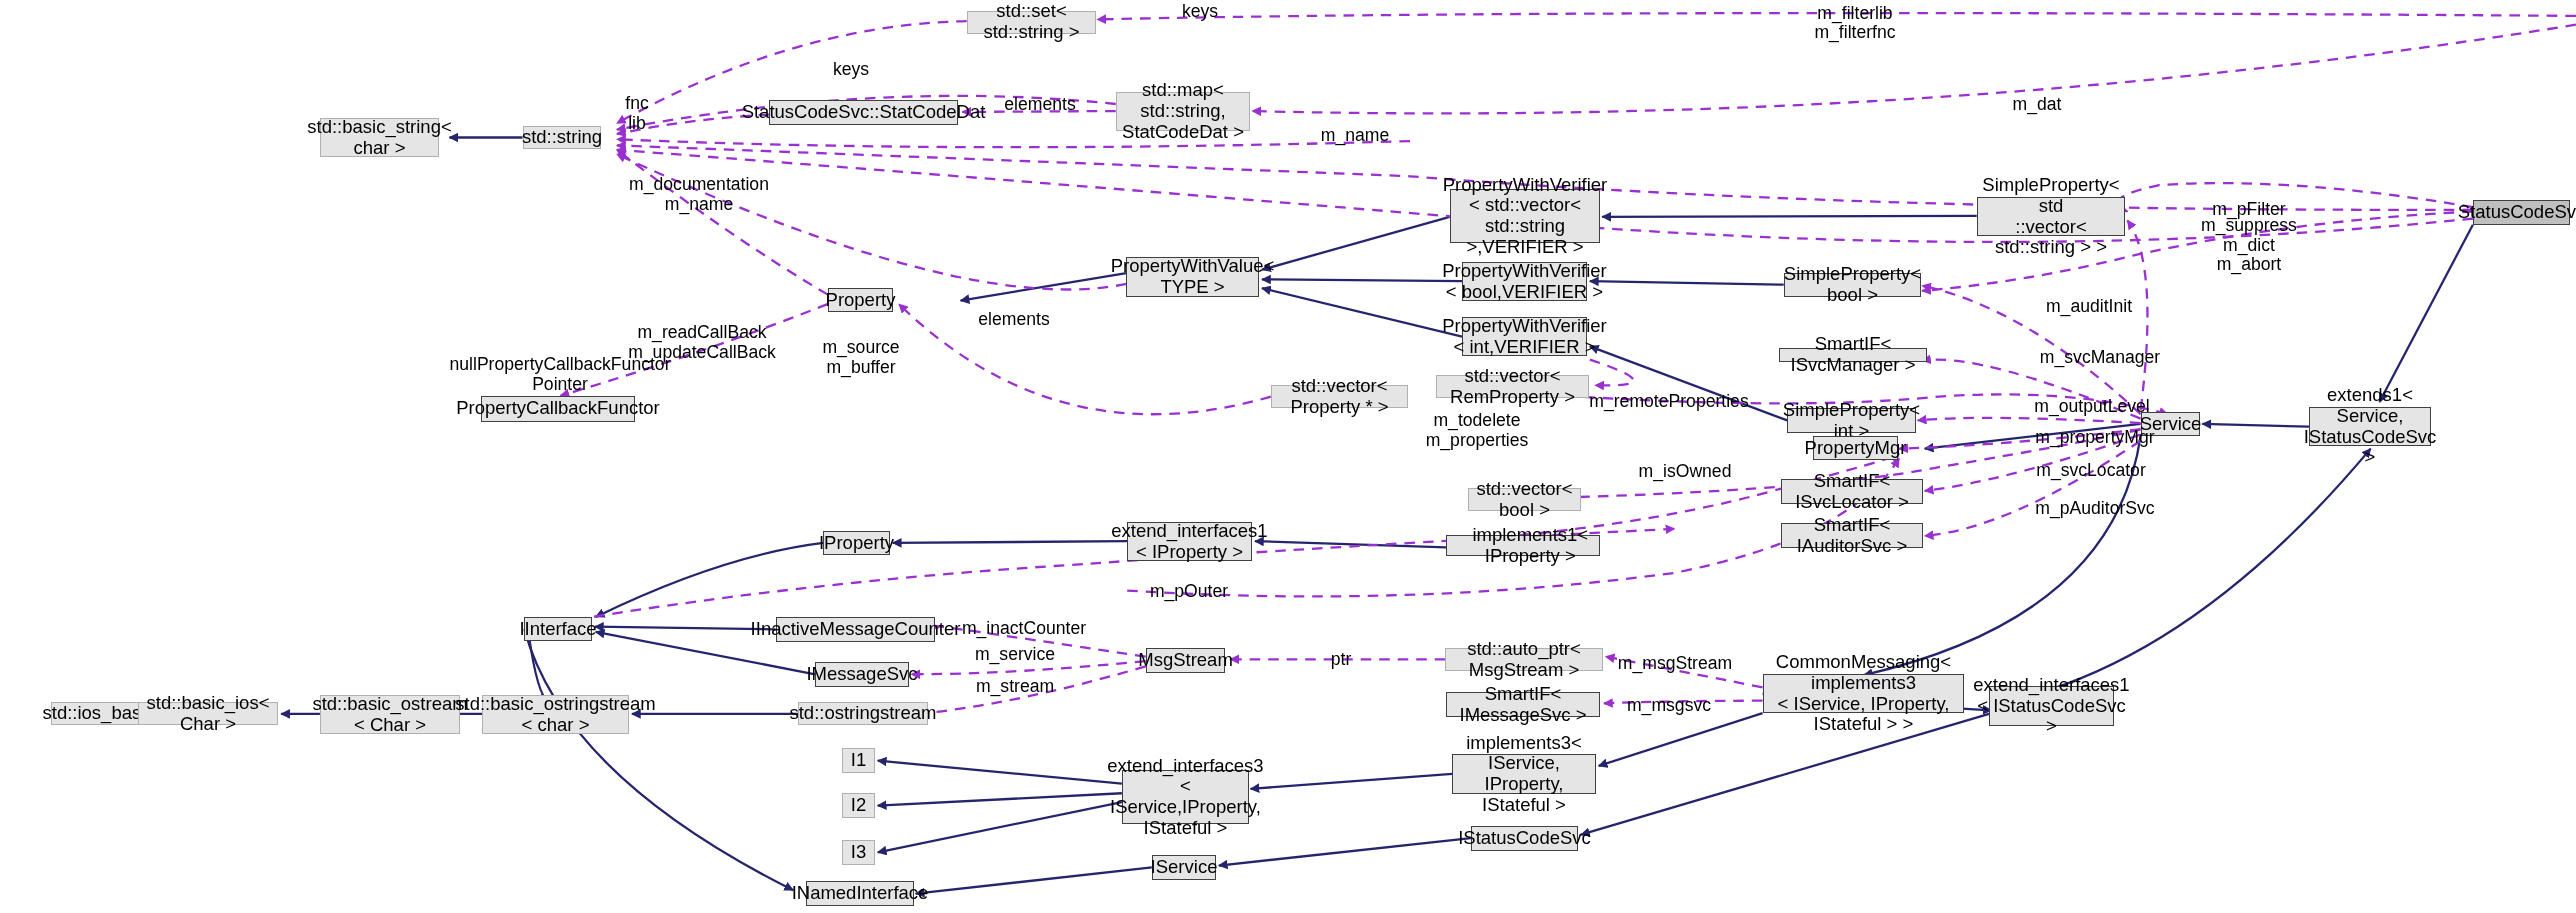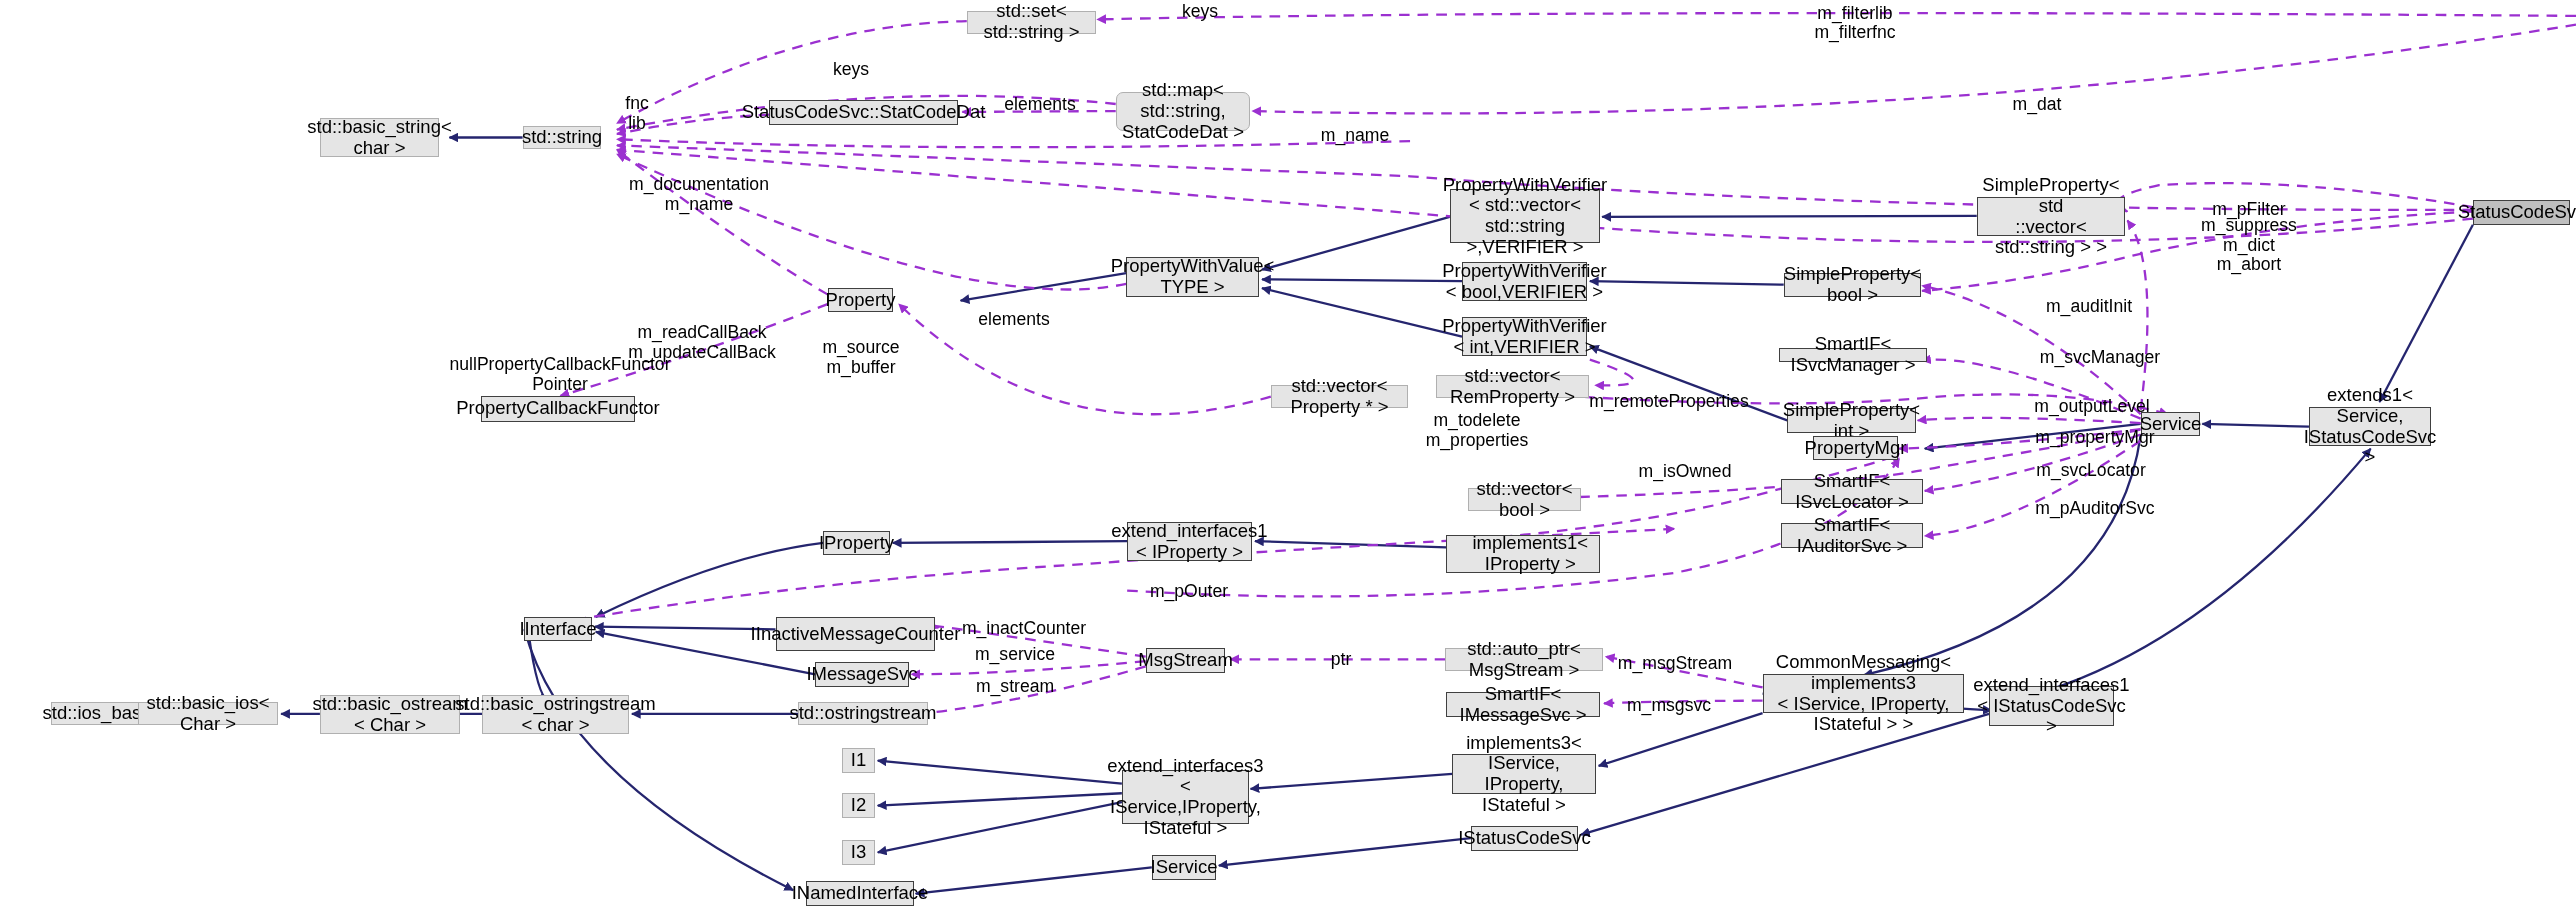--- a/index.html
+++ b/index.html
@@ -122,21 +122,21 @@
       <path d="M612,710 Q900,660 1230,640 Q1500,620 1900,600"></path>
       <path d="M1804,408 Q1900,440 1810,437"></path>
     </g>
   </svg>
 
   <div class="node light" style="left: 320px; top: 118px; width: 119px; height: 39px;">std::basic_string&lt;
 char &gt;</div>
   <div class="node light" style="left: 523px; top: 126px; width: 78px; height: 23px;">std::string</div>
   <div class="node light" style="left: 967px; top: 10.6px; width: 129px; height: 23px;">std::set&lt; std::string &gt;</div>
   <div class="node strong" style="left: 769px; top: 100px; width: 189px; height: 25px;">StatusCodeSvc::StatCodeDat</div>
-  <div class="node light" style="left: 1116px; top: 92px; width: 134px; height: 39px; border-radius: 7px;">std::map&lt; std::string,
+  <div class="node light" style="left: 1116px; top: 92px; width: 134px; height: 39px;">std::map&lt; std::string,
 StatCodeDat &gt;</div>
   <div class="node strong" style="left: 828px; top: 288px; width: 65px; height: 24px;">Property</div>
   <div class="node strong" style="left: 481px; top: 396px; width: 154px; height: 25.6px;">PropertyCallbackFunctor</div>
   <div class="node strong" style="left: 1126px; top: 257px; width: 133px; height: 40px;">PropertyWithValue&lt;
 TYPE &gt;</div>
   <div class="node strong" style="left: 1450px; top: 189px; width: 150px; height: 54px;">PropertyWithVerifier
 &lt; std::vector&lt; std::string
 &gt;,VERIFIER &gt;</div>
   <div class="node strong" style="left: 1462px; top: 262px; width: 125px; height: 39px;">PropertyWithVerifier
 &lt; bool,VERIFIER &gt;</div>
@@ -153,23 +153,23 @@
   <div class="node strong" style="left: 1813px; top: 436px; width: 85px; height: 24px;">PropertyMgr</div>
   <div class="node strong" style="left: 1781px; top: 479px; width: 142px; height: 25px;">SmartIF&lt; ISvcLocator &gt;</div>
   <div class="node strong" style="left: 1781px; top: 523px; width: 142px; height: 25px;">SmartIF&lt; IAuditorSvc &gt;</div>
   <div class="node strong" style="left: 2141px; top: 412px; width: 59px; height: 24px;">Service</div>
   <div class="node strong" style="left: 2309px; top: 407px; width: 122px; height: 39px;">extends1&lt; Service,
 IStatusCodeSvc &gt;</div>
   <div class="node highlight" style="left: 2473px; top: 200px; width: 97px; height: 25px;">StatusCodeSvc</div>
   <div class="node strong" style="left: 823px; top: 531px; width: 67px; height: 24px;">IProperty</div>
   <div class="node strong" style="left: 1127px; top: 522px; width: 125px; height: 39px;">extend_interfaces1
 &lt; IProperty &gt;</div>
-  <div class="node strong" style="left: 1446px; top: 535px; width: 154px; height: 38px; padding-left: 19px;">implements1&lt; IProperty &gt;</div>
+  <div class="node strong" style="left: 1446px; top: 535px; width: 154px; height: 21px; padding-left: 19px;">implements1&lt; IProperty &gt;</div>
   <div class="node strong" style="left: 524px; top: 617px; width: 68px; height: 24px;">IInterface</div>
-  <div class="node strong" style="left: 776px; top: 617px; width: 159px; height: 34px;">IInactiveMessageCounter</div>
+  <div class="node strong" style="left: 776px; top: 617px; width: 159px; height: 25px;">IInactiveMessageCounter</div>
   <div class="node strong" style="left: 815px; top: 662px; width: 94px; height: 25px;">IMessageSvc</div>
   <div class="node strong" style="left: 1146px; top: 648px; width: 79px; height: 25px;">MsgStream</div>
   <div class="node light" style="left: 1445px; top: 648px; width: 158px; height: 23px;">std::auto_ptr&lt; MsgStream &gt;</div>
   <div class="node strong" style="left: 1763px; top: 674px; width: 201px; height: 39px;">CommonMessaging&lt; implements3
 &lt; IService, IProperty, IStateful &gt; &gt;</div>
   <div class="node strong" style="left: 1446px; top: 692px; width: 154px; height: 25px;">SmartIF&lt; IMessageSvc &gt;</div>
   <div class="node light" style="left: 3.5px; top: 702px; width: 93px; height: 23px; margin-left: 47px;">std::ios_base</div>
   <div class="node light" style="left: 138px; top: 702px; width: 140px; height: 23px;">std::basic_ios&lt; Char &gt;</div>
   <div class="node light" style="left: 320px; top: 695px; width: 140px; height: 39px;">std::basic_ostream
 &lt; Char &gt;</div>

